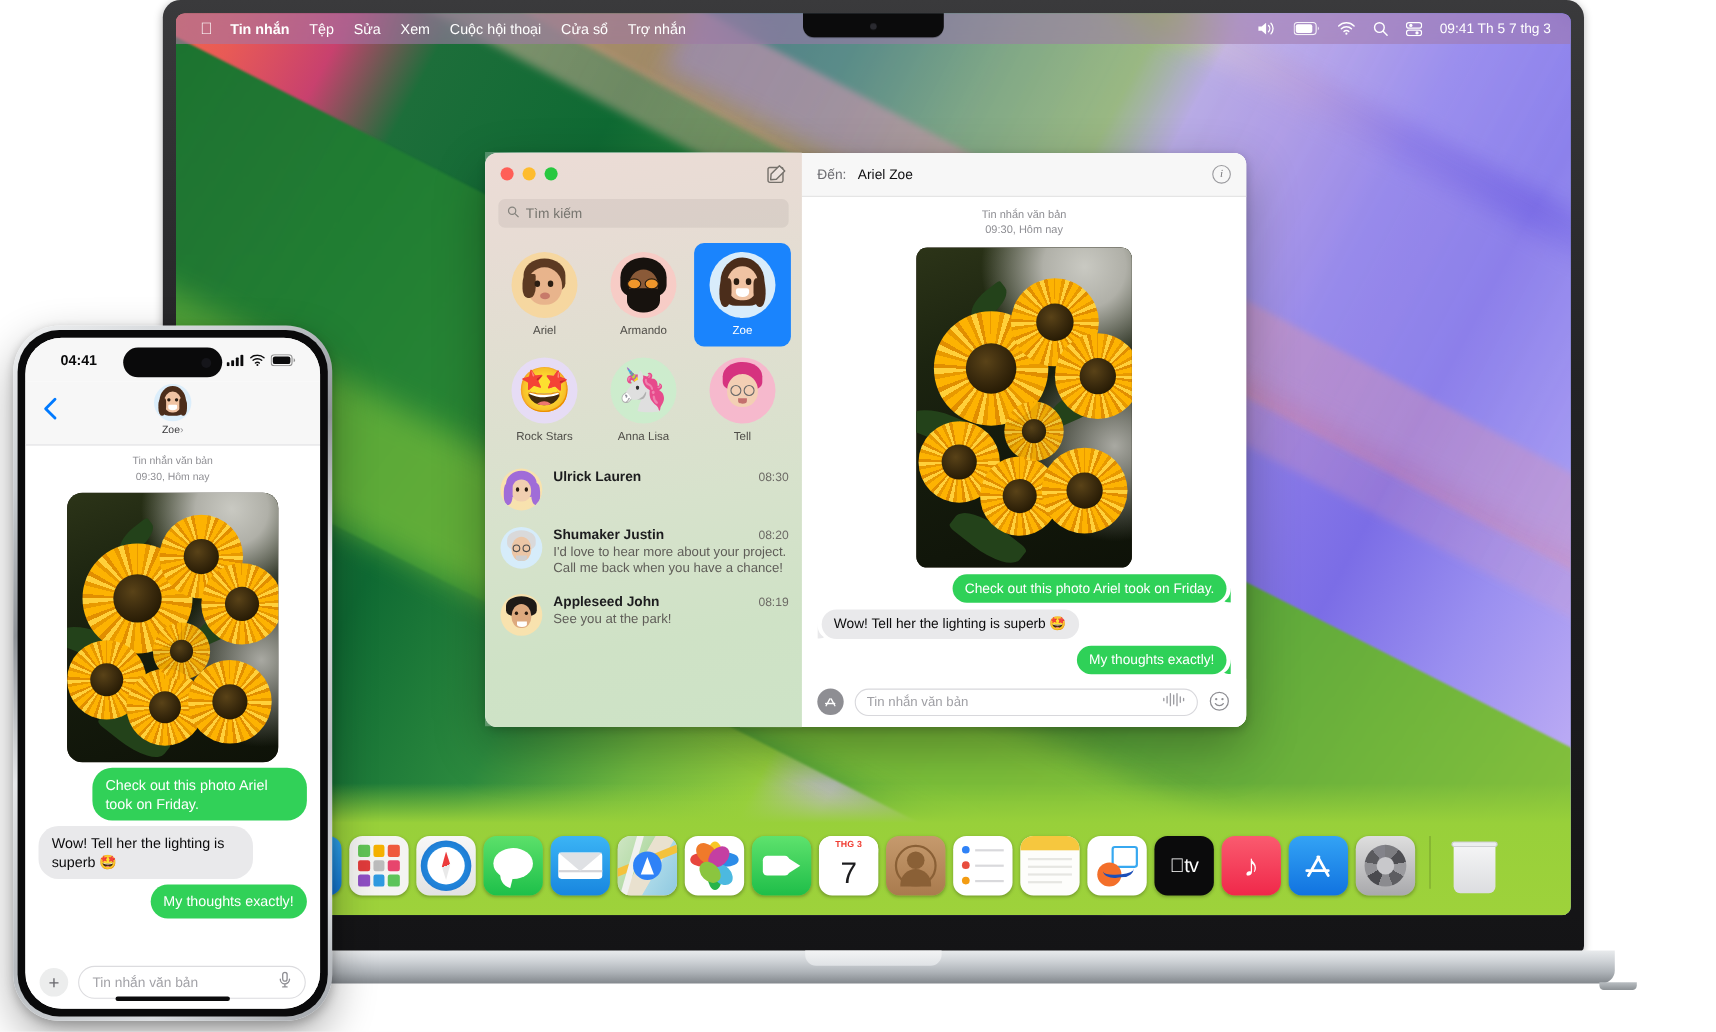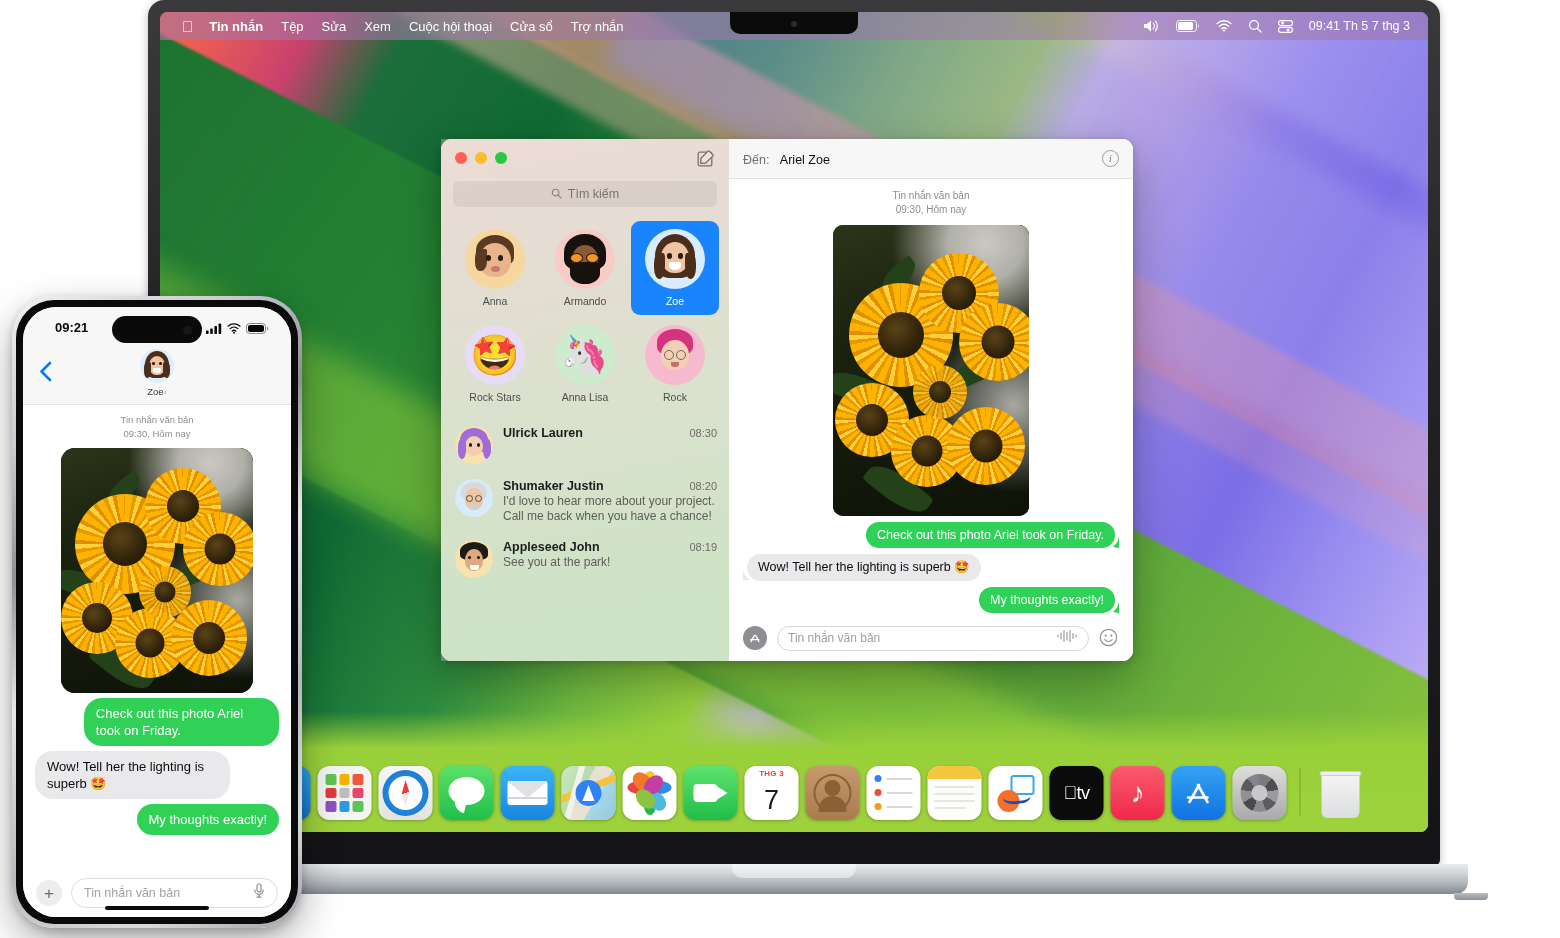--- a/index.html
+++ b/index.html
@@ -107,21 +107,21 @@
   .menubar .mitem { margin-right:18px; white-space:nowrap; }
   .menubar .mitem.bold { font-weight:bold; }
   .menubar .spacer { flex:1; }
   .menubar .right { display:flex; align-items:center; gap:16px; margin-right:18px; }
   .menubar .clock { font-size:12.5px; white-space:nowrap; }
   .mb-icon svg { display:block; }
 
   
   .dock {
     position:absolute; left:50%; transform:translateX(-50%);
-    bottom:6px; height:66px; display:flex; align-items:center; gap:7px;
+    bottom:6px; height:66px; display:flex; align-items:flex-start; gap:7px;
     padding:0 6px; z-index:25;
   }
   .dock-app { width:54px; height:54px; border-radius:12px; position:relative; overflow:hidden;
     box-shadow:0 1px 3px rgba(0,0,0,.25); }
   .dock-sep { width:1px; height:48px; background:rgba(0,0,0,.22); margin:0 6px 3px 6px; }
   .dock-dot { position:absolute; left:50%; transform:translateX(-50%); bottom:-6px; width:4px; height:4px; border-radius:50%; background:rgba(0,0,0,.55); }
 
   
   #msgwin {
     position:absolute; left:429px; top:139px; width:692px; height:522px;
@@ -133,21 +133,21 @@
     background: linear-gradient(170deg,#ecdcd6 0%, #e7dcd4 16%, #dfdfd0 38%, #d7e2cc 60%, #cfe2c6 82%, #cde3c6 100%);
     backdrop-filter: blur(20px); }
   .side-top { height:38px; display:flex; align-items:center; justify-content:space-between; padding:0 14px; }
   .traffic { display:flex; gap:8px; }
   .tl { width:12px; height:12px; border-radius:50%; }
   .tl.r{background:#ff5f57;} .tl.y{background:#febc2e;} .tl.g{background:#28c840;}
   .compose { width:18px; height:18px; opacity:.72; }
   .searchbox {
     margin:4px 12px 10px 12px; height:26px; border-radius:6px;
     background: rgba(0,0,0,.055);
-    display:flex; align-items:center; padding:0 8px; gap:6px;justify-content:center;
+    display:flex; align-items:center; padding:0 8px; gap:6px;
   }
   .searchbox .ph { font-size:12.5px; color:#77756f; }
 
   .pinned { padding:4px 10px 2px 10px; display:grid; grid-template-columns:repeat(3,1fr); gap:2px 2px; }
   .pin { display:flex; flex-direction:column; align-items:center; padding:8px 2px 8px 2px; border-radius:9px; }
   .pin.sel { background:#1a84fd; }
   .pin .pavatar { width:60px; height:60px; border-radius:50%; position:relative; overflow:hidden; display:flex; align-items:center; justify-content:center; }
   .pin .plabel { margin-top:6px; font-size:10.5px; color:#4f4d48; }
   .pin.sel .plabel { color:#fff; }
 
@@ -339,21 +339,21 @@
                 <div class="pavatar" style="background:#f6d7a0;">
                   <div class="face">
                     <div class="mf-hair" style="left:11px;top:6px;width:38px;height:30px;background:#5c3a22;border-radius:50% 50% 24% 24%;"></div>
                     <div class="mf-skin" style="left:14px;top:14px;width:32px;height:34px;background:#e8b48c;"></div>
                     <div class="mf-hair" style="left:10px;top:20px;width:12px;height:22px;background:#5c3a22;border-radius:40% 10% 45% 40%;"></div>
                     <div class="mf-eye" style="left:21px;top:26px;width:5px;height:6px;"></div>
                     <div class="mf-eye" style="left:33px;top:26px;width:5px;height:6px;"></div>
                     <div class="mf-mouth" style="position:absolute;left:26px;top:37px;width:9px;height:6px;background:#c77a6a;border-radius:50%;"></div>
                   </div>
                 </div>
-                <div class="plabel">Anna</div>
+                <div class="plabel">Ariel</div>
               </div>
 
               <div class="pin">
                 <div class="pavatar" style="background:#f7ccc6;">
                   <div class="face">
                     <div class="mf-hair" style="left:9px;top:5px;width:42px;height:36px;background:#17120e;border-radius:50% 50% 30% 30%;"></div>
                     <div class="mf-skin" style="left:17px;top:16px;width:26px;height:28px;background:#8a5a38;"></div>
                     <div class="mf-hair" style="left:15px;top:33px;width:30px;height:22px;background:#17120e;border-radius:18% 18% 48% 48%;"></div>
                     <div style="position:absolute;left:15px;top:24px;width:13px;height:10px;border-radius:50%;background:#f0962b;border:1.4px solid #241a12;"></div>
                     <div style="position:absolute;left:31px;top:24px;width:13px;height:10px;border-radius:50%;background:#f0962b;border:1.4px solid #241a12;"></div>
@@ -390,21 +390,21 @@
               <div class="pin">
                 <div class="pavatar" style="background:#f6b9cd;">
                   <div class="face">
                     <div class="mf-hair" style="left:12px;top:4px;width:36px;height:26px;background:#d6337f;border-radius:50% 50% 30% 30%;"></div>
                     <div class="mf-skin" style="left:16px;top:15px;width:28px;height:30px;background:#f3cfb4;"></div>
                     <div style="position:absolute;left:19px;top:25px;width:10px;height:10px;border-radius:50%;border:1.5px solid #6a6a6a;"></div>
                     <div style="position:absolute;left:31px;top:25px;width:10px;height:10px;border-radius:50%;border:1.5px solid #6a6a6a;"></div>
                     <div style="position:absolute;left:26px;top:37px;width:8px;height:5px;background:#c4706e;border-radius:0 0 50% 50%;"></div>
                   </div>
                 </div>
-                <div class="plabel">Rock</div>
+                <div class="plabel">Tell</div>
               </div>
             </div>
 
             <div class="convlist">
 
               <div class="conv">
                 <div class="cav" style="background:#f8e2ae;">
                   <div class="face">
                     <div class="mf-hair" style="left:5px;top:2px;width:28px;height:24px;background:#a06cd8;border-radius:50% 50% 28% 28%;"></div>
                     <div class="mf-skin" style="left:10px;top:10px;width:18px;height:20px;background:#f1cfb0;"></div>
@@ -701,21 +701,21 @@
     <div class="mb-foot-l"></div>
     <div class="mb-foot-r"></div>
   </div>
 
   <div id="iphone">
     <div class="ip-frame">
       <div class="ip-inner">
         <div class="ip-screen">
 
           <div class="ip-status">
-            <div class="ip-time">09:21</div>
+            <div class="ip-time">04:41</div>
             <div class="ip-island">
                 <div class="cam"></div>
               </div>
             <div class="ip-statusicons">
               <span>
                 <svg width="16" height="11" viewBox="0 0 16 11">
                     <rect x="0" y="7.4" width="2.6" height="3.6" rx=".7" fill="#0b0b0c"></rect>
                     <rect x="4.2" y="5.4" width="2.6" height="5.6" rx=".7" fill="#0b0b0c"></rect>
                     <rect x="8.4" y="3" width="2.6" height="8" rx=".7" fill="#0b0b0c"></rect>
                     <rect x="12.6" y="0.6" width="2.6" height="10.4" rx=".7" fill="#0b0b0c"></rect>

